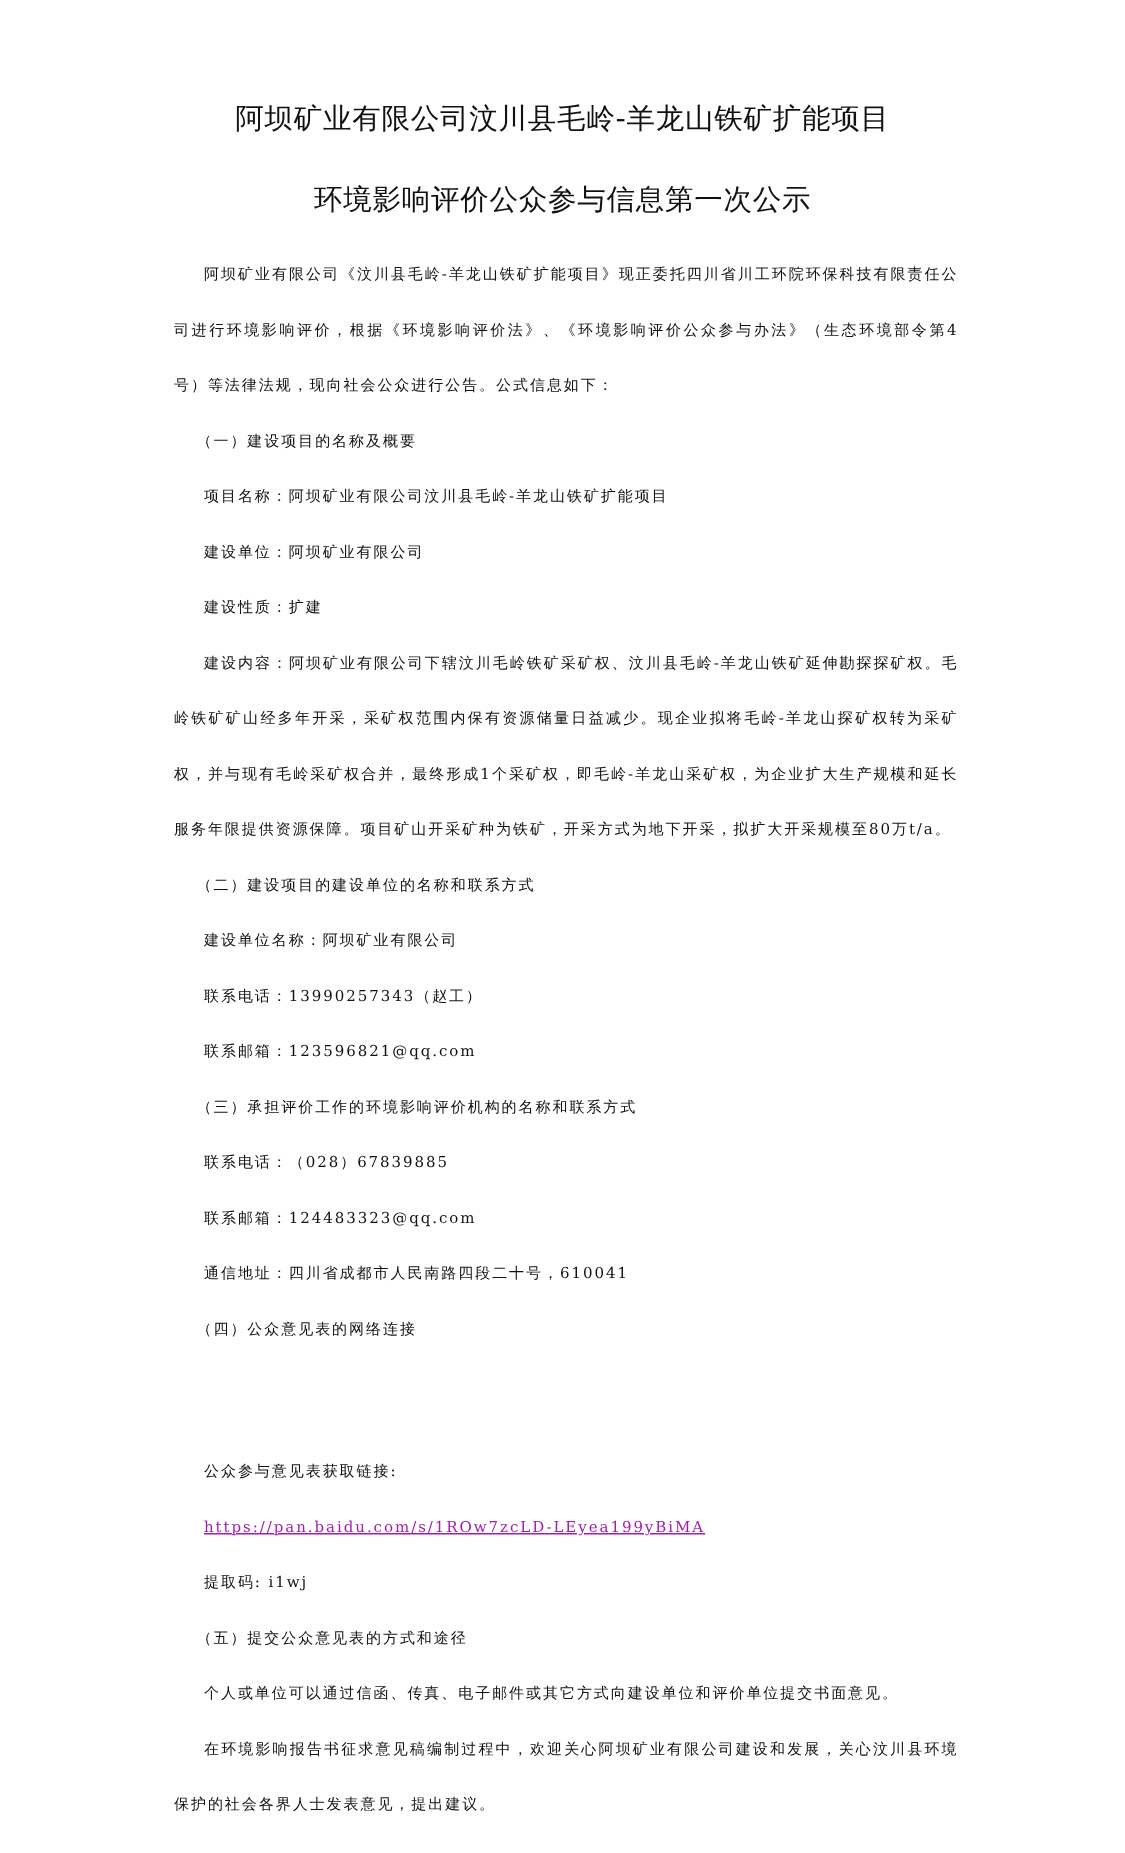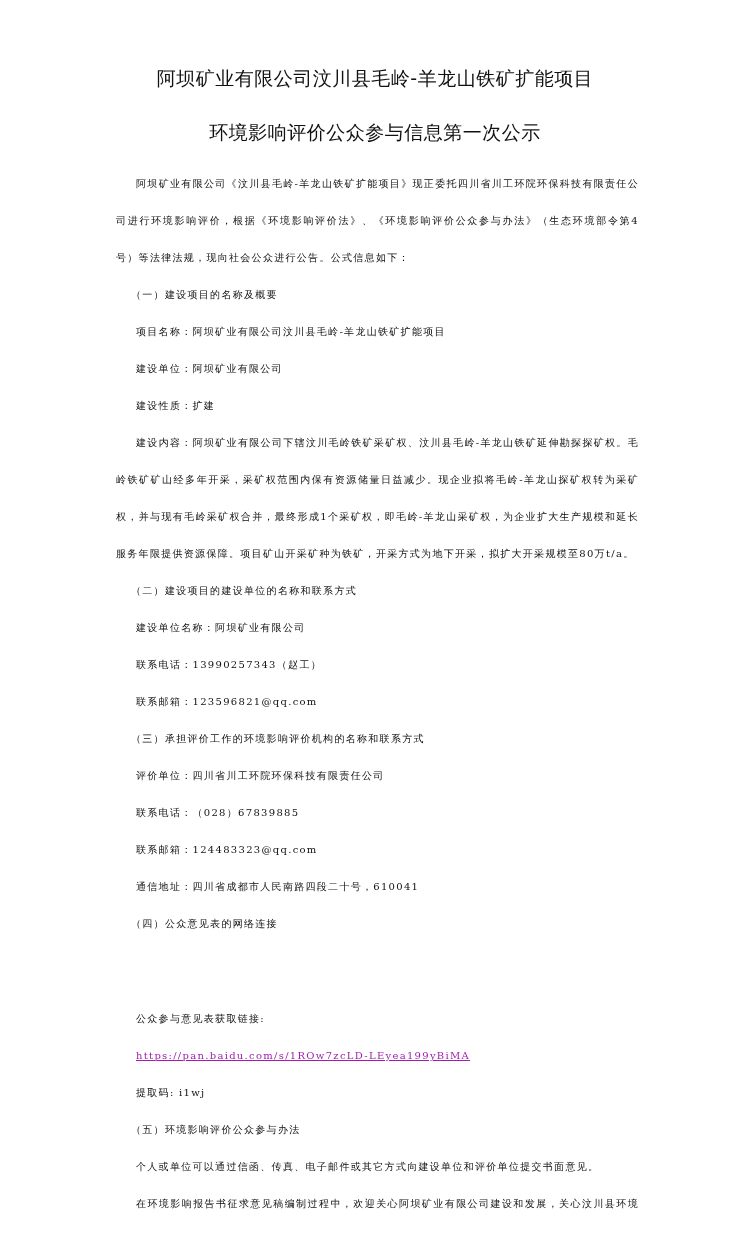--- a/index.html
+++ b/index.html
@@ -40,27 +40,26 @@
   <p class="p indent2">建设单位：阿坝矿业有限公司</p>
   <p class="p indent2">建设性质：扩建</p>
   <p class="p indent">建设内容：阿坝矿业有限公司下辖汶川毛岭铁矿采矿权、汶川县毛岭-羊龙山铁矿延伸勘探探矿权。毛岭铁矿矿山经多年开采，采矿权范围内保有资源储量日益减少。现企业拟将毛岭-羊龙山探矿权转为采矿权，并与现有毛岭采矿权合并，最终形成1个采矿权，即毛岭-羊龙山采矿权，为企业扩大生产规模和延长服务年限提供资源保障。项目矿山开采矿种为铁矿，开采方式为地下开采，拟扩大开采规模至80万t/a。</p>
 
   <p class="p indent1">（二）建设项目的建设单位的名称和联系方式</p>
   <p class="p indent2">建设单位名称：阿坝矿业有限公司</p>
   <p class="p indent2">联系电话：13990257343（赵工）</p>
   <p class="p indent2">联系邮箱：123596821@qq.com</p>
 
   <p class="p indent1">（三）承担评价工作的环境影响评价机构的名称和联系方式</p>
-  <p class="p indent2">评价单位：四川省川工环院环保科技有限责任公司</p>
   <p class="p indent2">联系电话：（028）67839885</p>
   <p class="p indent2">联系邮箱：124483323@qq.com</p>
   <p class="p indent2">通信地址：四川省成都市人民南路四段二十号，610041</p>
 
   <p class="p indent1">（四）公众意见表的网络连接</p>
   <div class="gap"></div>
   <p class="p indent2">公众参与意见表获取链接:</p>
   <p class="p indent2"><a class="link">https://pan.baidu.com/s/1ROw7zcLD-LEyea199yBiMA</a></p>
   <p class="p indent2">提取码: i1wj</p>
 
-  <p class="p indent1">（五）环境影响评价公众参与办法</p>
+  <p class="p indent1">（五）提交公众意见表的方式和途径</p>
   <p class="p indent">个人或单位可以通过信函、传真、电子邮件或其它方式向建设单位和评价单位提交书面意见。</p>
   <p class="p indent">在环境影响报告书征求意见稿编制过程中，欢迎关心阿坝矿业有限公司建设和发展，关心汶川县环境保护的社会各界人士发表意见，提出建议。</p>
 </div>
 
 </body></html>

